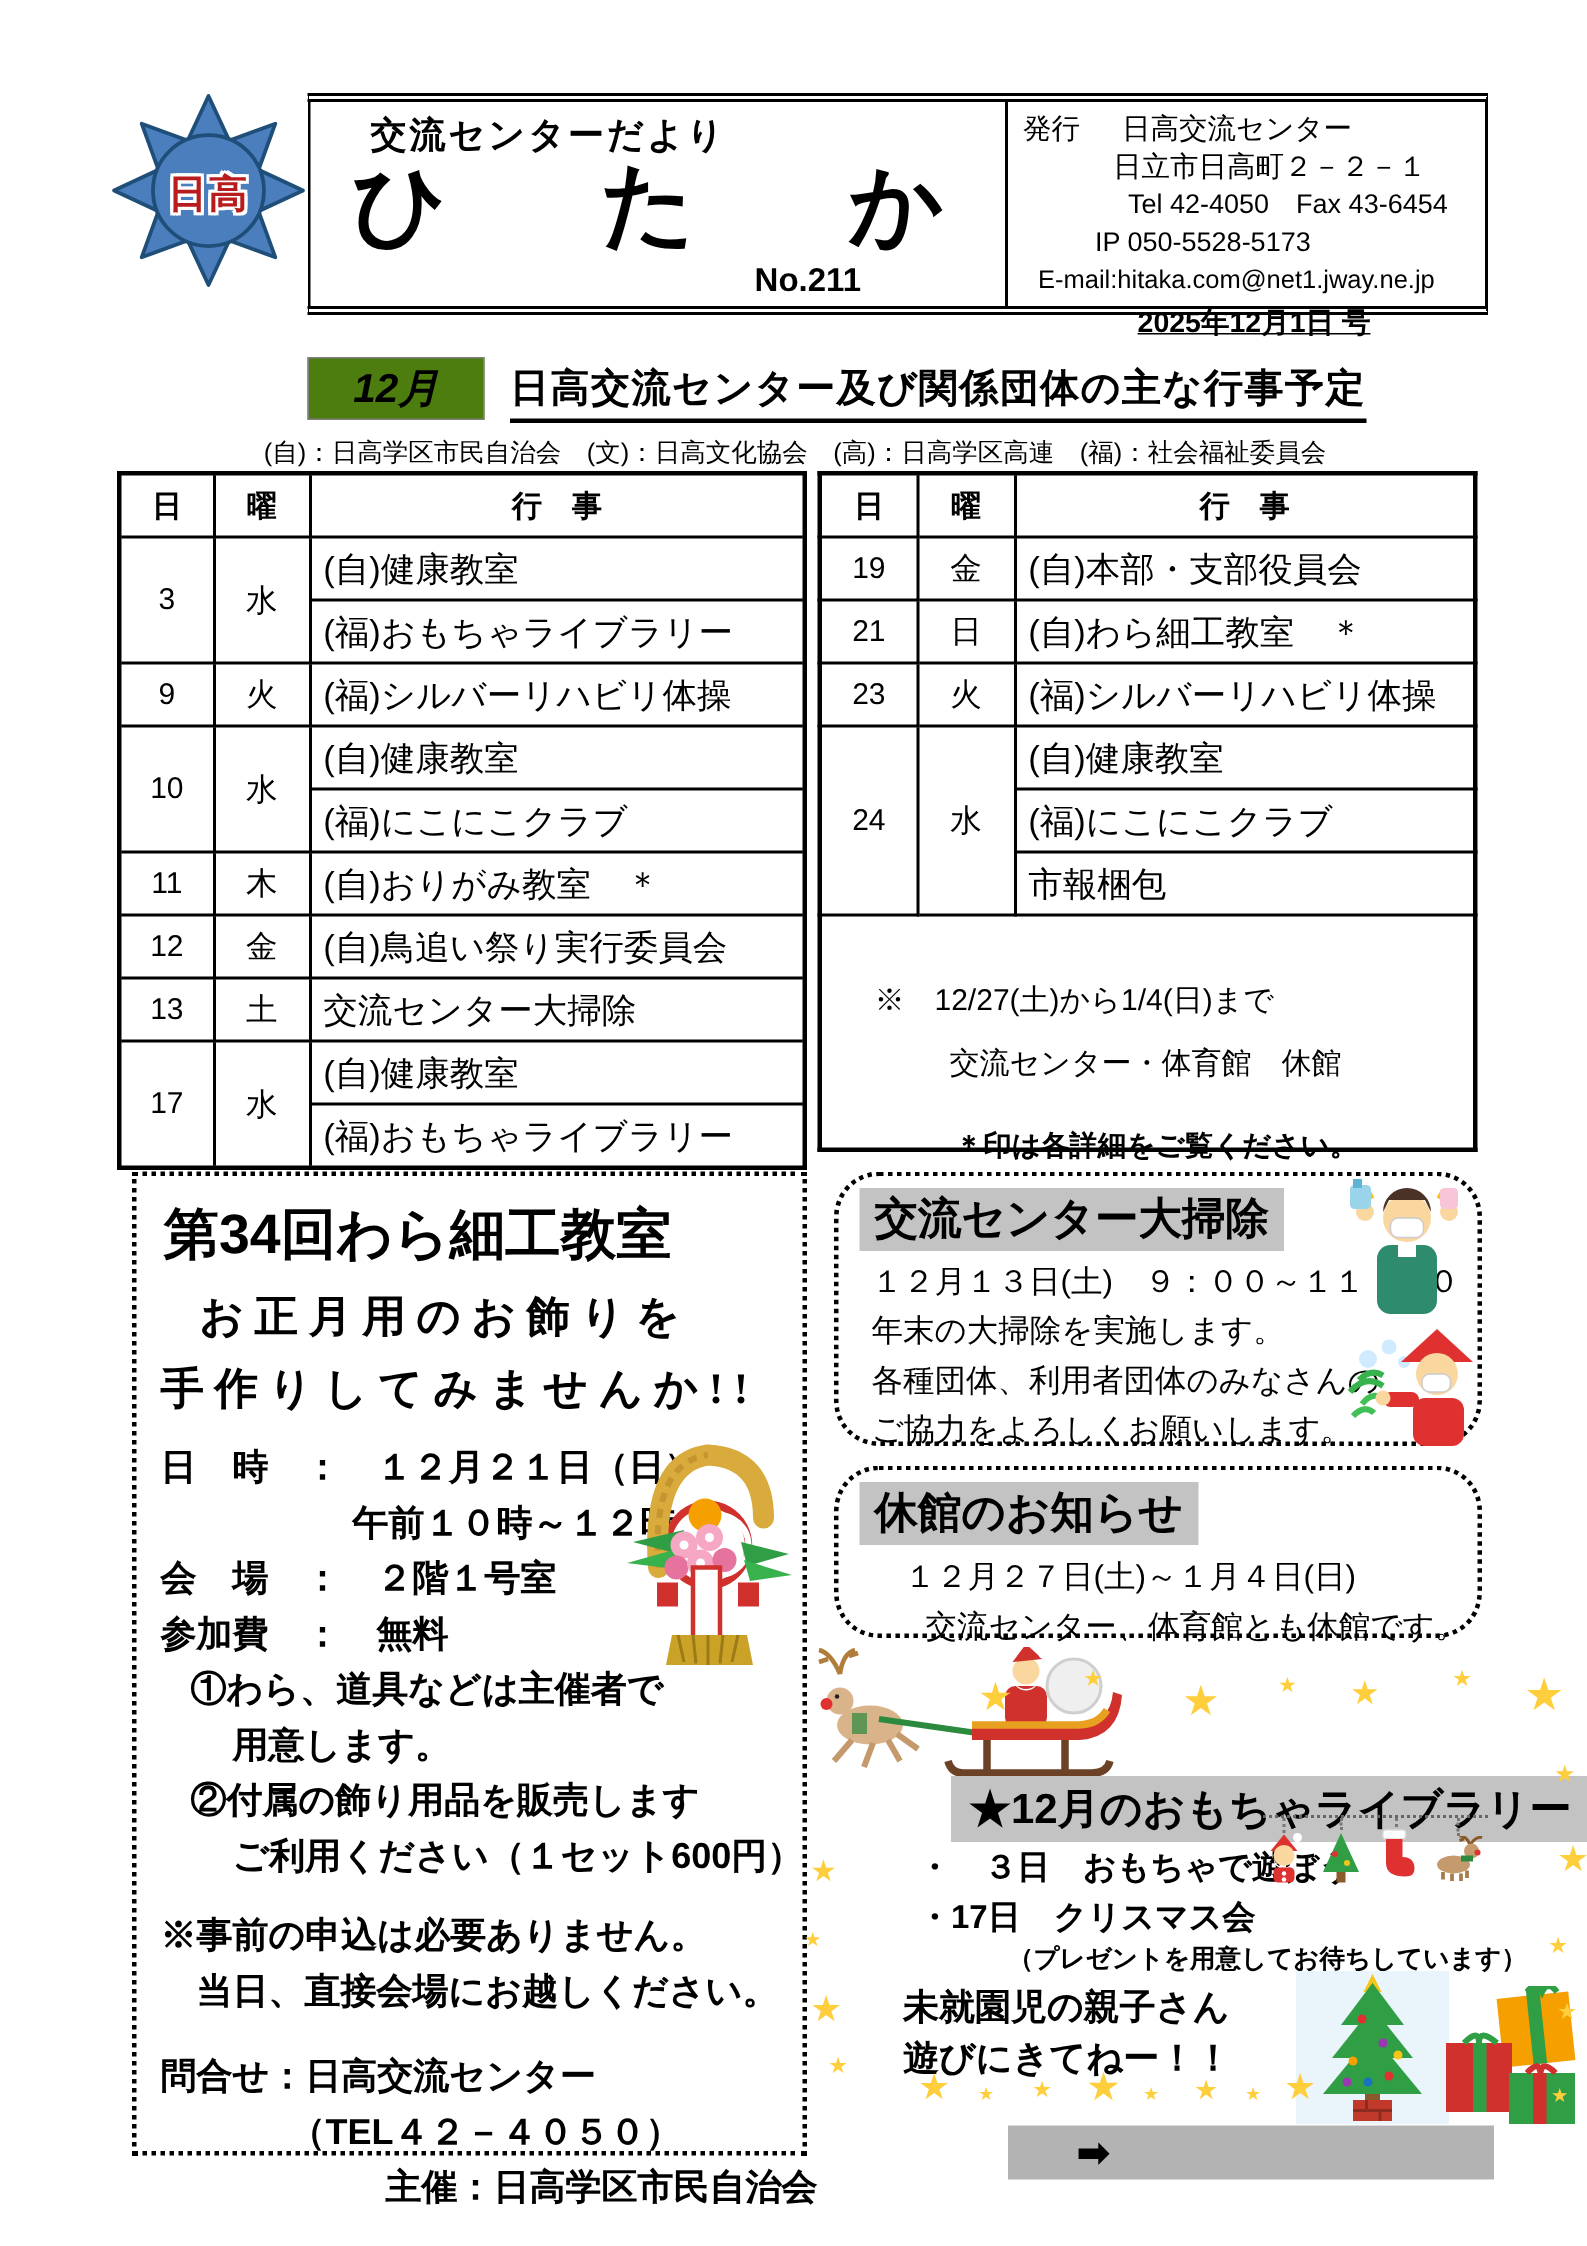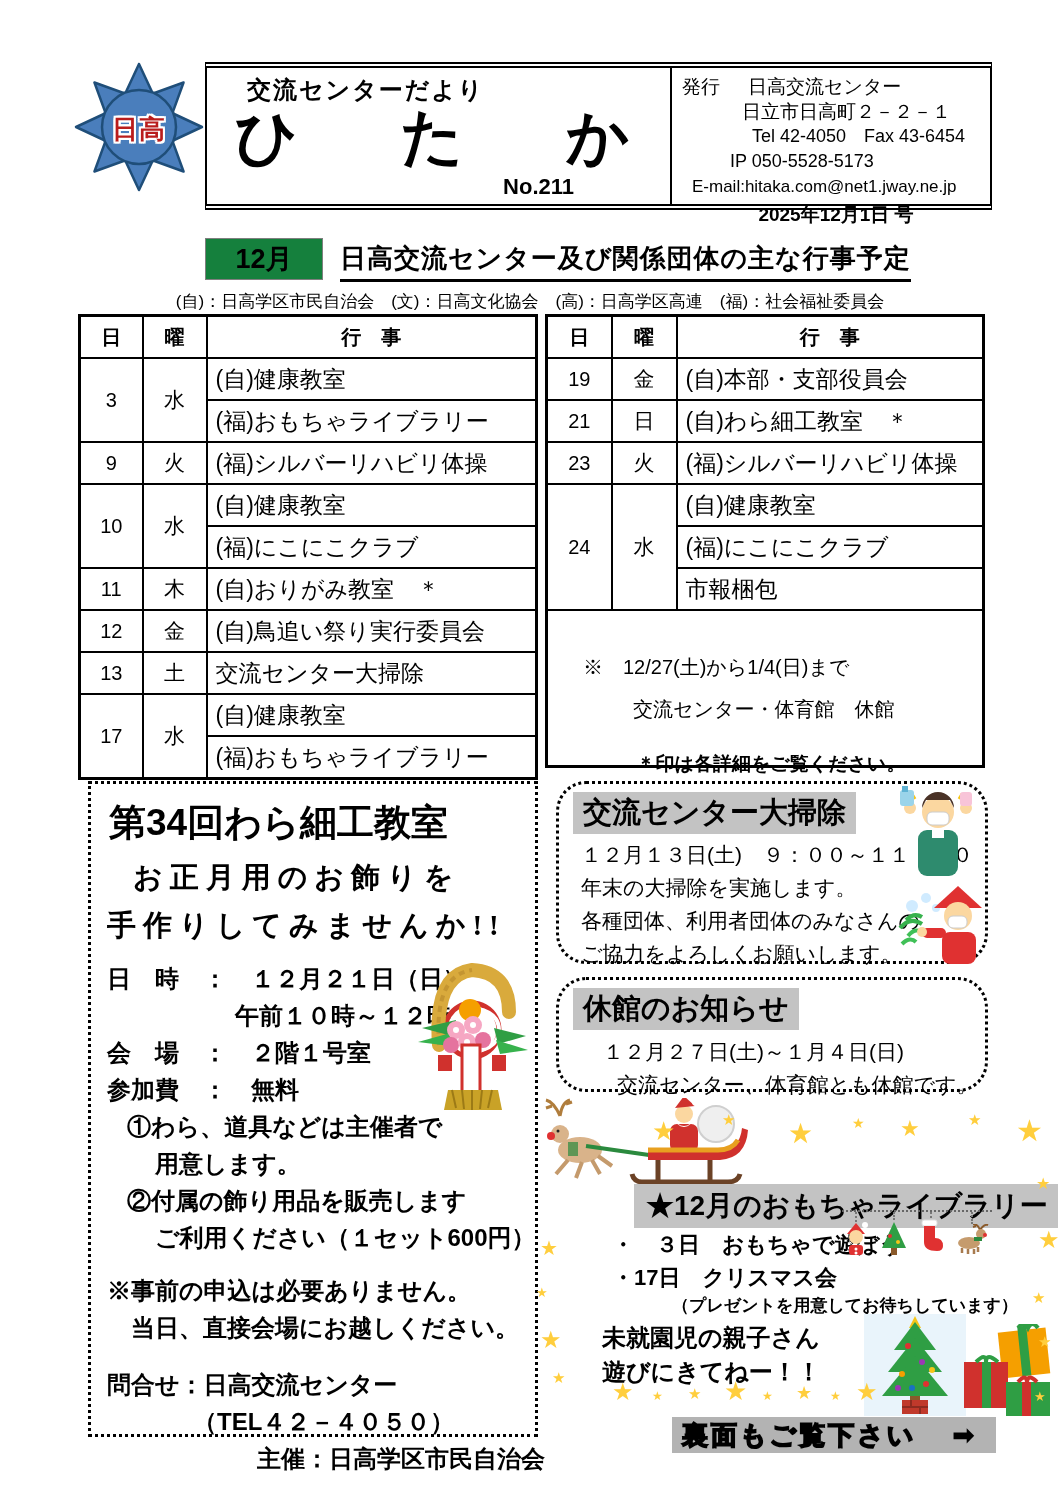--- a/index.html
+++ b/index.html
@@ -11,25 +11,25 @@
   .hdr-box{border-left:2px solid #000;border-right:2px solid #000;
            border-top:6px double #000;border-bottom:6px double #000;}
   .hdr-title-cell{position:absolute;left:0;top:0;width:381px;height:100%;}
   .hdr-pub-cell{position:absolute;left:463px;top:0;right:0;height:100%;border-left:2px solid #000;
                 padding:6px 0 0 10px;box-sizing:border-box;}
   .nl-label{font-size:24px;font-weight:700;letter-spacing:2px;}
   .big-title{font-size:62px;font-weight:900;letter-spacing:20px;line-height:1;white-space:nowrap;}
   .issue-no{font-size:22px;font-weight:700;}
   .pub-line{font-size:19px;font-weight:500;line-height:25px;white-space:nowrap;}
   .pub-email{font-size:17px;margin-left:10px;}
-  .issue-date{font-size:19px;font-weight:600;text-align:center;}
-
-  
-  .month-label{background:#15803d;border:1px solid #7f7f7f;text-align:center;
-               font-size:27px;font-weight:800;line-height:40px;}
+  .issue-date{font-size:19px;font-weight:600;text-align:center;text-decoration:underline;}
+
+  
+  .month-label{background:#4d7c0f;border:1px solid #7f7f7f;text-align:center;
+               font-size:27px;font-weight:800;line-height:40px;font-style:italic;}
   .sec-heading{font-size:26px;font-weight:900;letter-spacing:1px;
                border-bottom:3px solid #000;padding-bottom:3px;white-space:nowrap;}
   .legend{font-size:17px;font-weight:500;text-align:center;white-space:nowrap;}
 
   table.sched{border-collapse:collapse;table-layout:fixed;background:#fff;}
   table.sched th,table.sched td{border:2px solid #000;}
   table.sched{border:3px solid #000;}
   table.sched th{height:38px;font-size:20px;font-weight:700;}
   td.c-day{text-align:center;font-size:20px;font-weight:500;}
   td.c-wd{text-align:center;font-size:21px;font-weight:500;}
@@ -460,17 +460,16 @@
   <span class="abs star" style="left:612px;top:1380px;font-size:24px;">★</span>
   <span class="abs star" style="left:652px;top:1390px;font-size:12px;">★</span>
   <span class="abs star" style="left:688px;top:1386px;font-size:15px;">★</span>
   <span class="abs star" style="left:724px;top:1378px;font-size:26px;">★</span>
   <span class="abs star" style="left:762px;top:1390px;font-size:12px;">★</span>
   <span class="abs star" style="left:796px;top:1384px;font-size:18px;">★</span>
   <span class="abs star" style="left:830px;top:1390px;font-size:12px;">★</span>
   <span class="abs star" style="left:856px;top:1380px;font-size:24px;">★</span>
 
   <div class="abs footer-bar" style="left:672px;top:1417px;width:324px;height:36px;">
-    <span class="footer-text">裏面もご覧下さい</span>
     <span class="footer-arrow">➡</span>
   </div>
 
 </div>
 
 </body></html>

